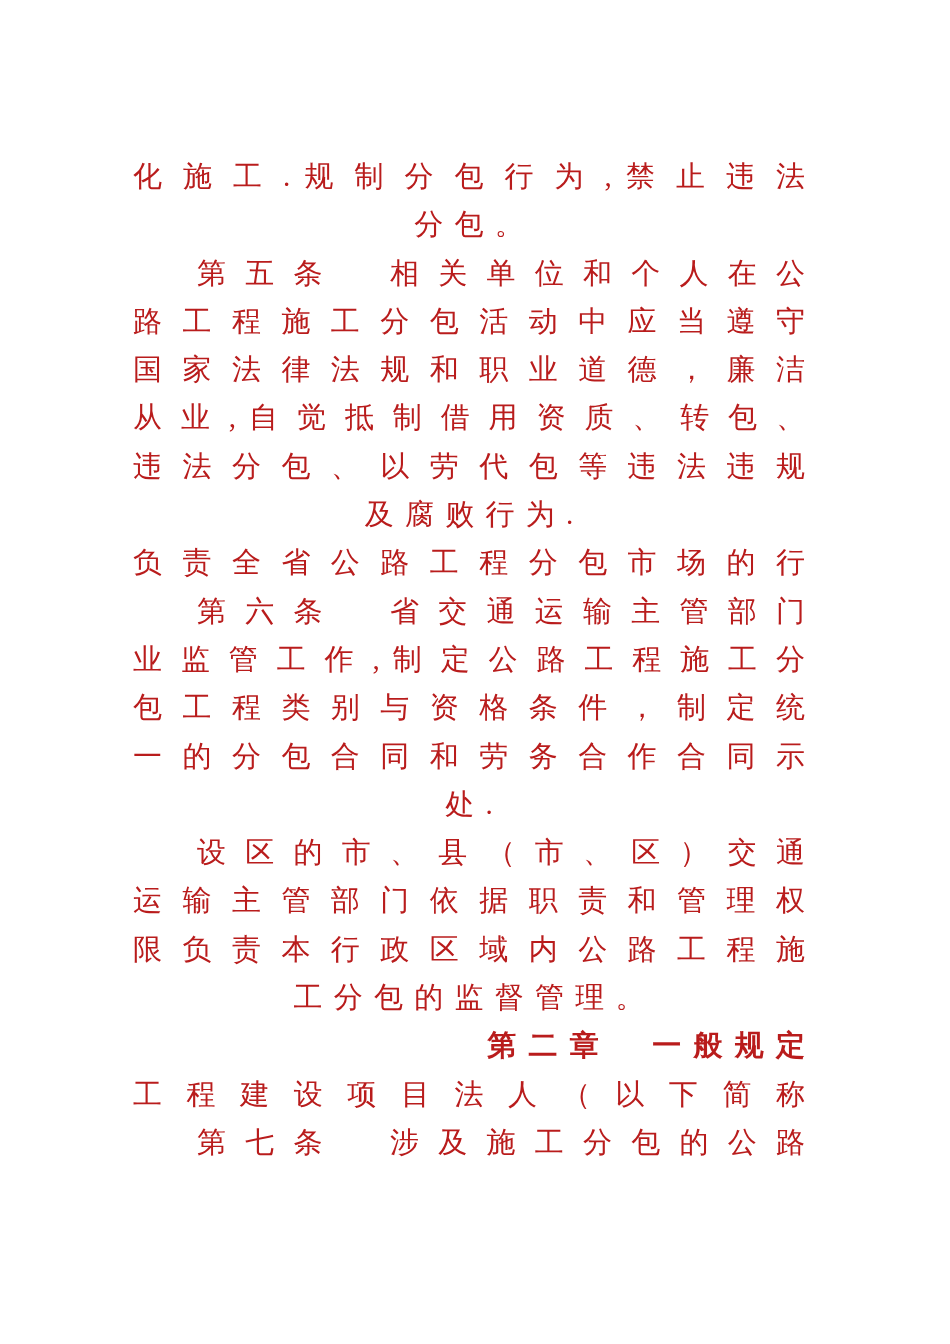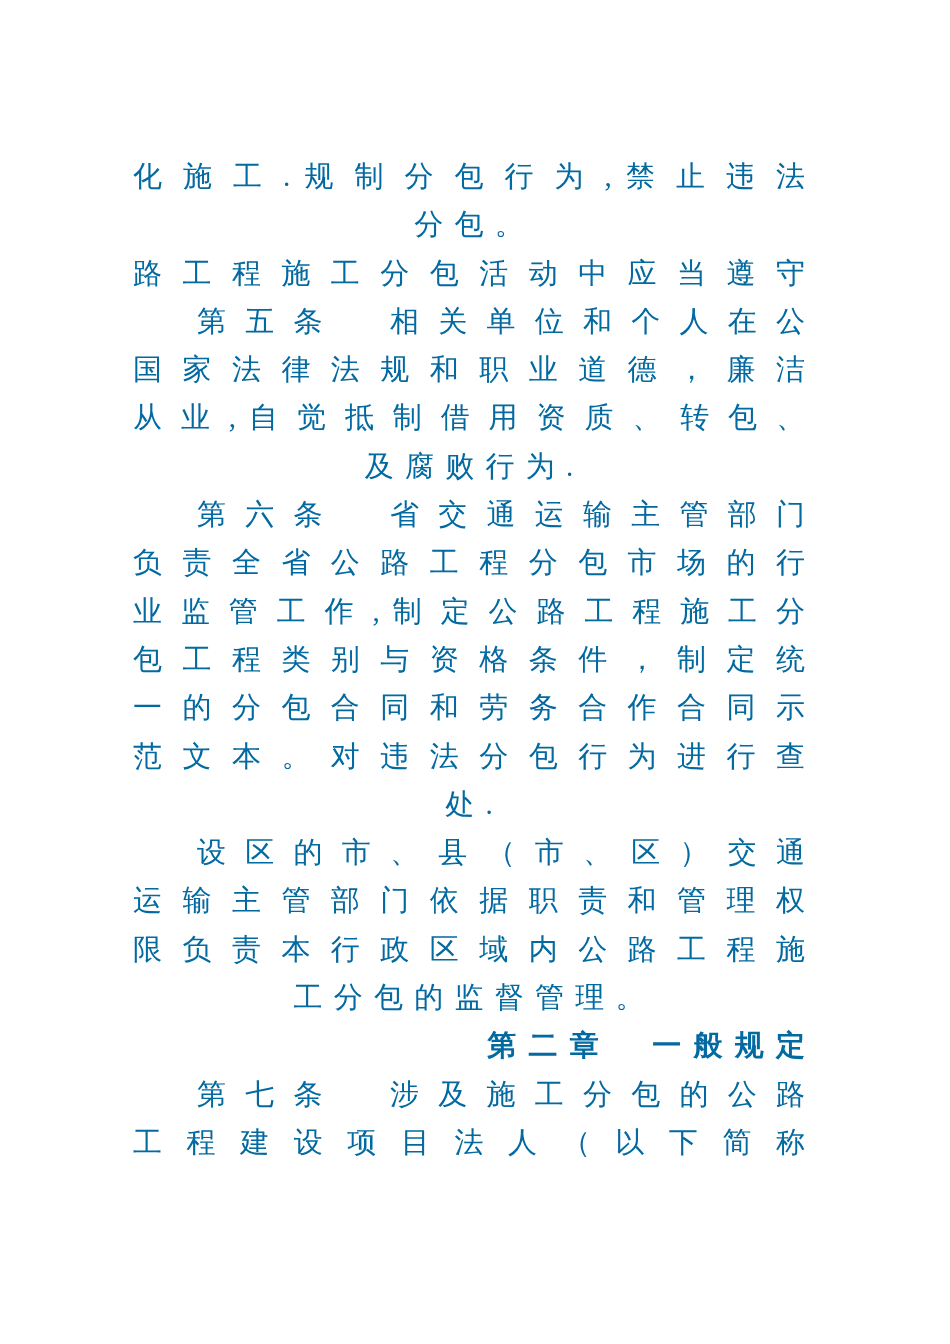--- a/index.html
+++ b/index.html
@@ -7,21 +7,21 @@
     padding: 0;
     background: #ffffff;
   }
   .page {
     position: relative;
     width: 950px;
     height: 1344px;
     background: #ffffff;
     overflow: hidden;
     font-family: "Liberation Serif", "DejaVu Serif", serif;
-    color: #0369a1;
+    color: #b91c1c;
   }
   .text-block {
     position: absolute;
     left: 133px;
     top: 152px;
     width: 672px;
   }
   .ln {
     height: 48.3px;
     line-height: 48.3px;
@@ -56,45 +56,45 @@
 
 <div class="page">
   <div class="text-block">
 
     <div>
       <div class="ln just">化 施 工 . 规 制 分 包 行 为 , 禁 止 违 法</div>
       <div class="ln short">分 包 。</div>
     </div>
 
     <div>
+      <div class="ln just indent">第 五 条 　 相 关 单 位 和 个 人 在 公</div>
       <div class="ln just">路 工 程 施 工 分 包 活 动 中 应 当 遵 守</div>
-      <div class="ln just indent">第 五 条 　 相 关 单 位 和 个 人 在 公</div>
       <div class="ln just">国 家 法 律 法 规 和 职 业 道 德 ， 廉 洁</div>
       <div class="ln just">从 业 , 自 觉 抵 制 借 用 资 质 、 转 包 、</div>
+      <div class="ln just">违 法 分 包 、 以 劳 代 包 等 违 法 违 规</div>
       <div class="ln short">及 腐 败 行 为 .</div>
     </div>
 
     <div>
+      <div class="ln just">负 责 全 省 公 路 工 程 分 包 市 场 的 行</div>
       <div class="ln just indent">第 六 条 　 省 交 通 运 输 主 管 部 门</div>
-      <div class="ln just">负 责 全 省 公 路 工 程 分 包 市 场 的 行</div>
       <div class="ln just">业 监 管 工 作 , 制 定 公 路 工 程 施 工 分</div>
       <div class="ln just">包 工 程 类 别 与 资 格 条 件 ， 制 定 统</div>
       <div class="ln just">一 的 分 包 合 同 和 劳 务 合 作 合 同 示</div>
-      <div class="ln just">范 文 本 。 对 违 法 分 包 行 为 进 行 查</div>
       <div class="ln short">处 .</div>
     </div>
 
     <div>
       <div class="ln just indent">设 区 的 市 、 县 （ 市 、 区 ） 交 通</div>
       <div class="ln just">运 输 主 管 部 门 依 据 职 责 和 管 理 权</div>
       <div class="ln just">限 负 责 本 行 政 区 域 内 公 路 工 程 施</div>
       <div class="ln short">工 分 包 的 监 督 管 理 。</div>
     </div>
 
     <div class="ln heading">第 二 章 　 一 般 规 定</div>
 
     <div>
+      <div class="ln just">工 程 建 设 项 目 法 人 （ 以 下 简 称</div>
       <div class="ln just indent">第 七 条 　 涉 及 施 工 分 包 的 公 路</div>
-      <div class="ln just">工 程 建 设 项 目 法 人 （ 以 下 简 称</div>
     </div>
 
   </div>
 </div>
 
 </body></html>

